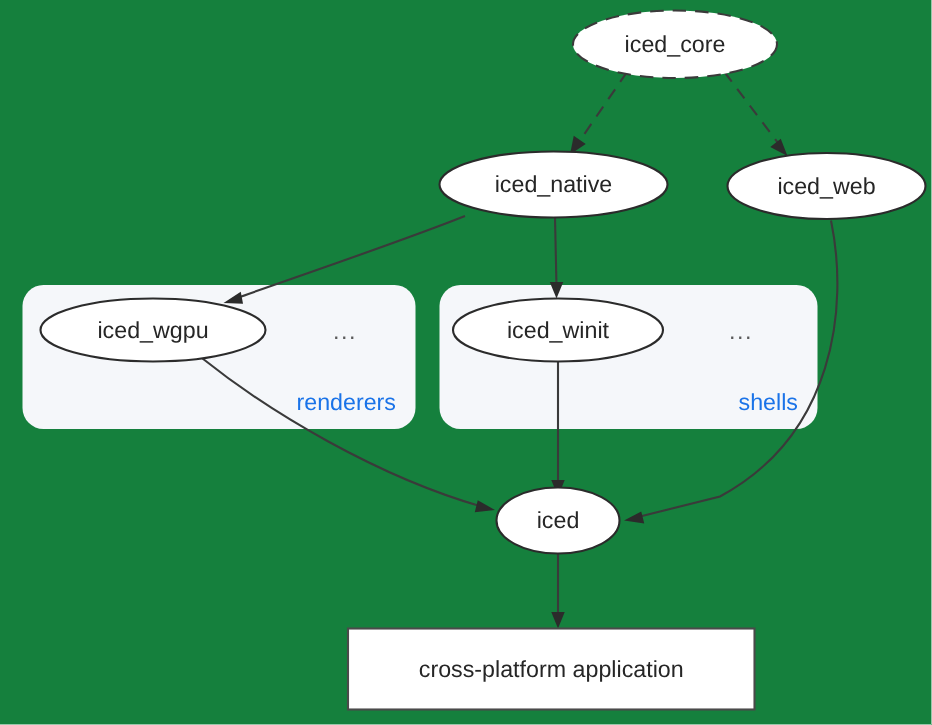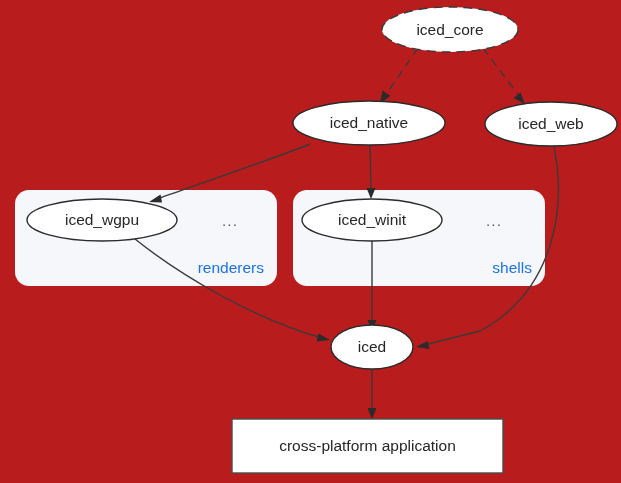--- a/index.html
+++ b/index.html
@@ -7,21 +7,21 @@
     padding: 0;
     background: #ffffff;
   }
   body {
     font-family: "Liberation Sans", sans-serif;
   }
   #diagram-root {
     position: relative;
     width: 621px;
     height: 483px;
-    background: #b91c1c;
+    background: #15803d;
     overflow: hidden;
   }
   svg.graph {
     display: block;
     width: 621px;
     height: 483px;
   }
   .cluster-bg {
     fill: #f5f7fa;
     stroke: none;

